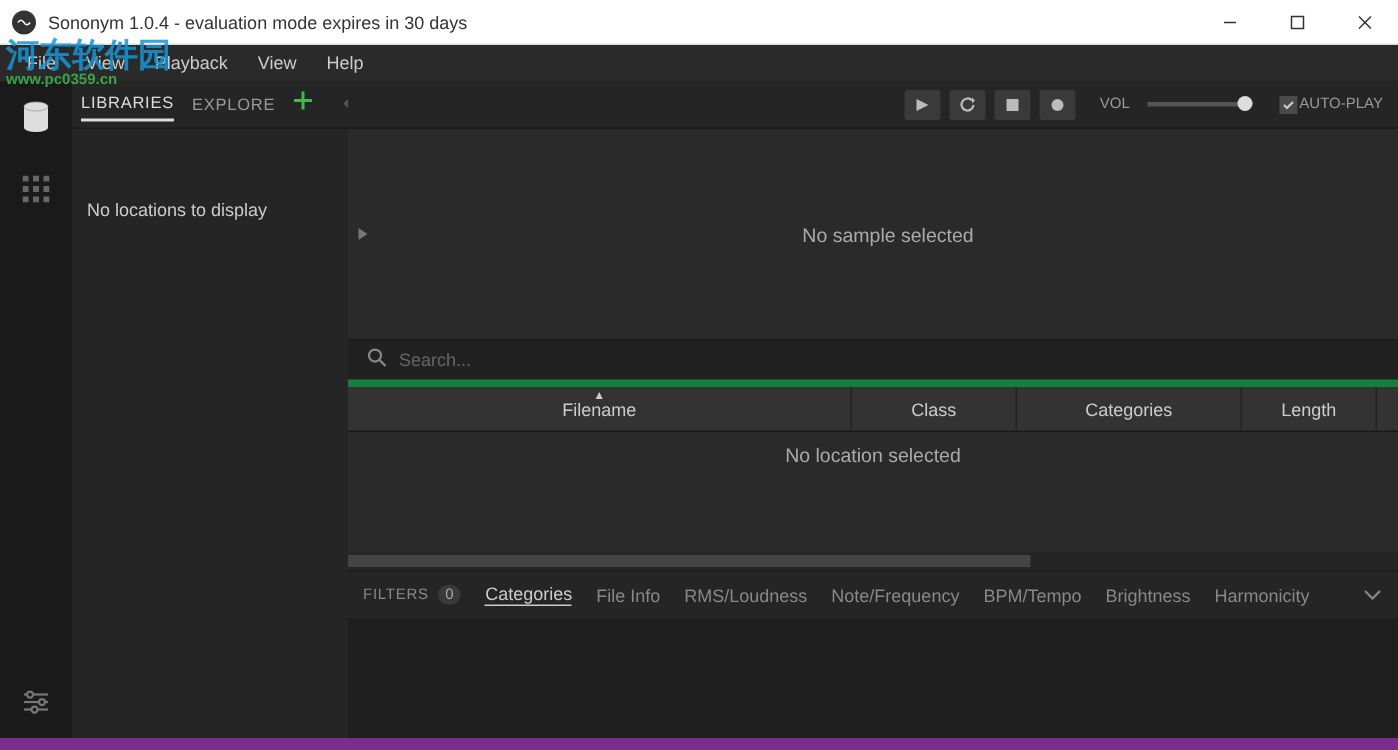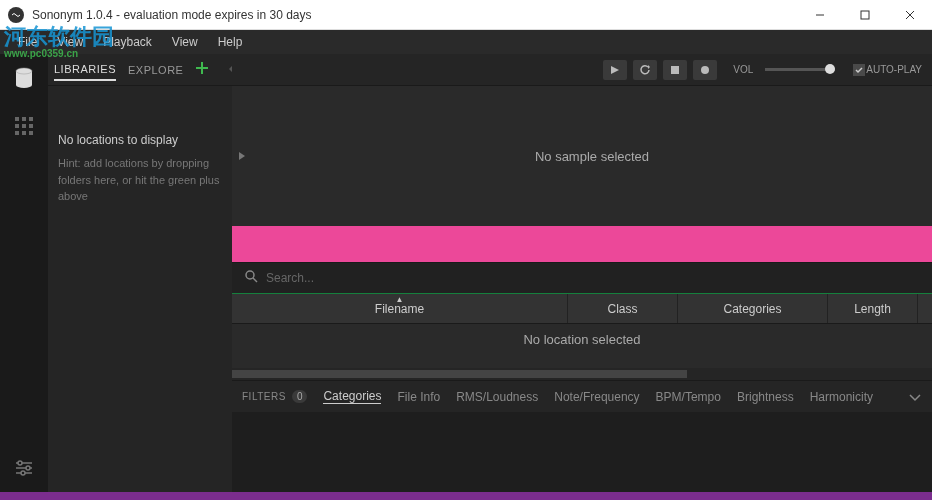--- a/index.html
+++ b/index.html
@@ -27,36 +27,36 @@
 .sidebar-tabs { height: 32px; display: flex; align-items: center; padding: 0 6px; gap: 12px; border-bottom: 1px solid #1a1a1a; }
 .sidebar-tab { color: #999; font-size: 11px; letter-spacing: 0.5px; padding: 4px 0; cursor: pointer; }
 .sidebar-tab.active { color: #ddd; border-bottom: 2px solid #ddd; }
 .sidebar-add { margin-left: auto; color: #3fb94f; font-size: 16px; font-weight: bold; cursor: pointer; }
 .sidebar-nav { display: flex; gap: 8px; margin-left: 8px; }
 .sidebar-nav span { color: #555; font-size: 14px; }
 .sidebar-content { padding: 12px 10px; }
 .sidebar-heading { color: #ccc; font-size: 12px; margin-bottom: 8px; }
 .sidebar-hint { color: #777; font-size: 11px; line-height: 1.5; }
 
-.main { flex: 1; display: flex; flex-direction: column; background: #ec4899; }
+.main { flex: 1; display: flex; flex-direction: column; background: #c4b5fd; }
 
 .player-bar { height: 32px; background: #252525; display: flex; align-items: center; justify-content: flex-end; padding: 0 10px; gap: 6px; border-bottom: 1px solid #1a1a1a; }
 .player-btn { width: 24px; height: 20px; background: #3a3a3a; display: flex; align-items: center; justify-content: center; cursor: pointer; border-radius: 2px; }
 .vol-label { color: #999; font-size: 10px; margin-left: 10px; }
 .vol-slider { width: 70px; height: 3px; background: #555; position: relative; margin: 0 6px; }
 .vol-slider .thumb { position: absolute; right: 0; top: -4px; width: 10px; height: 10px; background: #ddd; border-radius: 50%; }
 .autoplay { display: flex; align-items: flex-start; gap: 1px; margin-left: 6px; }
 .autoplay .chk { width: 12px; height: 12px; background: #4a4a4a; display: flex; align-items: center; justify-content: center; }
 .autoplay .lbl { color: #999; font-size: 10px; }
 
 .preview-area { height: 140px; background: #2a2a2a; display: flex; align-items: center; position: relative; }
 .preview-toggle { width: 20px; height: 100%; display: flex; align-items: center; justify-content: center; cursor: pointer; }
 .preview-msg { flex: 1; text-align: center; color: #aaa; font-size: 13px; }
 
-.search-bar { height: 32px; background: #212121; display: flex; align-items: center; padding: 0 12px; border-top: 1px solid #1a1a1a; border-bottom: 1px solid #15803d; margin-top: 36px; }
+.search-bar { height: 32px; background: #212121; display: flex; align-items: center; padding: 0 12px; border-top: 1px solid #1a1a1a; border-bottom: 5px solid #15803d; }
 .search-icon { color: #777; margin-right: 8px; }
 .search-input { flex: 1; background: transparent; border: none; color: #ccc; font-size: 12px; outline: none; }
 .search-input::placeholder { color: #666; }
 
 .table-header { height: 30px; background: #333; display: flex; border-bottom: 1px solid #1a1a1a; }
 .th { display: flex; align-items: center; justify-content: center; color: #ccc; font-size: 12px; border-right: 1px solid #222; position: relative; }
 .th.filename { flex: 1; }
 .th.class { width: 110px; }
 .th.categories { width: 150px; }
 .th.length { width: 90px; }
@@ -163,21 +163,20 @@
         <span><svg width="14" height="12">
               <path d="M6 1 L1 6 L6 11 M1 6 H13" stroke="#555" stroke-width="1.5" fill="none"></path>
             </svg></span>
         <span><svg width="14" height="12">
               <path d="M8 1 L13 6 L8 11 M13 6 H1" stroke="#555" stroke-width="1.5" fill="none"></path>
             </svg></span>
       </div>
     </div>
     <div class="sidebar-content">
       <div class="sidebar-heading">No locations to display</div>
-      <div class="sidebar-hint">Hint: add locations by dropping folders here, or hit the green plus above</div>
     </div>
   </div>
 
   <div class="main">
     <div class="player-bar">
       <div class="player-btn">
           <svg width="10" height="10">
             <polygon points="1,1 9,5 1,9" fill="#bbb"></polygon>
           </svg>
         </div>

